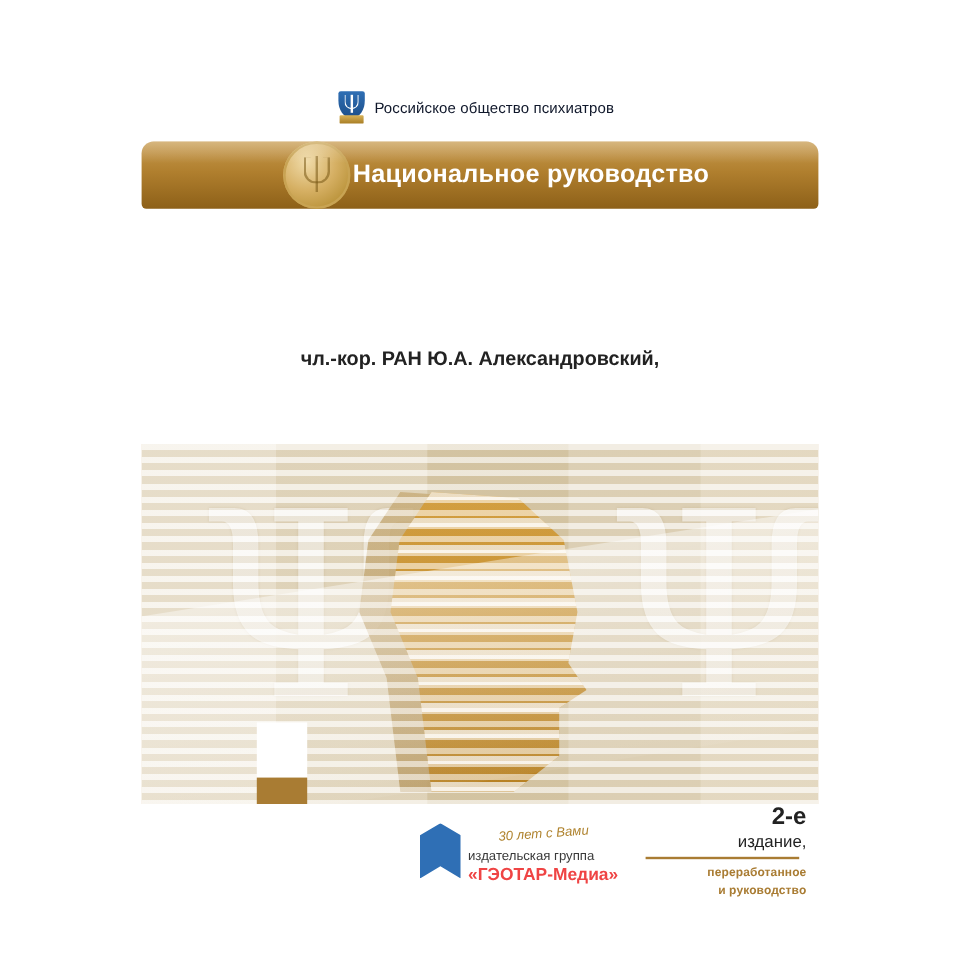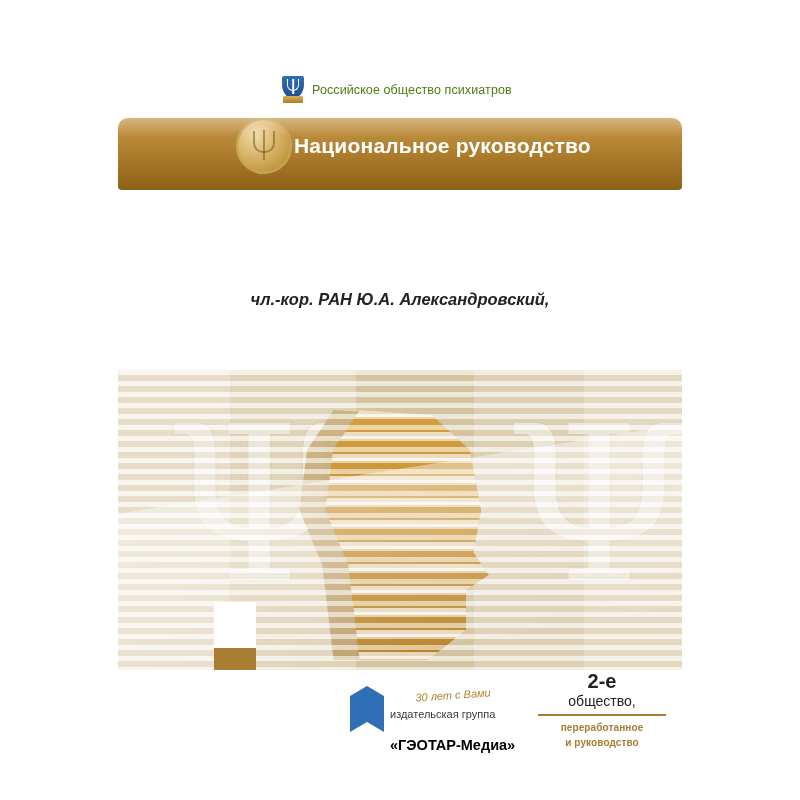--- a/index.html
+++ b/index.html
@@ -73,32 +73,32 @@
     position: absolute;
     left: 1px;
     top: 20px;
     width: 20px;
     height: 7px;
     background: linear-gradient(#d8b35a, #a87d24);
     border-radius: 1px;
   }
   .society-text {
     font-size: 12.5px;
-    color: #4d7c0f;
+    color: #0f172a;
     letter-spacing: 0.1px;
     white-space: nowrap;
   }
 
   
   .series-band {
     position: absolute;
     left: 18px;
     top: 88px;
     width: 564px;
-    height: 72px;
+    height: 56px;
     background: linear-gradient(180deg, #c79a4e 0%, #b07f2e 45%, #8d6018 100%);
     border-radius: 10px 10px 4px 4px;
     text-decoration: underline;
   }
   .series-band:after {
     content: "";
     position: absolute;
     left: 0; right: 0; top: 0;
     height: 18px;
     background: linear-gradient(180deg, rgba(255,255,255,0.28), rgba(255,255,255,0));
@@ -177,21 +177,20 @@
   }
   .editors .ed-head {
     font-size: 17px;
     font-weight: bold;
     margin-bottom: 5px;
   }
   .editors .ed-line {
     font-size: 16.5px;
     font-weight: bold;
     line-height: 1.38;
-    font-style: italic;
   }
 
   
   .art {
     position: absolute;
     left: 18px;
     top: 340px;
     width: 564px;
     height: 300px;
     overflow: hidden;
@@ -316,32 +315,31 @@
     left: 56px; top: 28px;
     font-size: 11px;
     color: #3a3a3a;
     white-space: nowrap;
   }
   .pub-line2 {
     position: absolute;
     left: 56px; top: 41px;
     font-size: 14.5px;
     font-weight: bold;
-    color: #000000;
+    color: #ef4444;
     white-space: nowrap;
-    margin-top: 16px;
   }
 
   
   .edition {
     position: absolute;
     left: 432px;
     top: 640px;
     width: 140px;
-    text-align: center;
+    text-align: right;
   }
   .ed-num {
     font-size: 20px;
     font-weight: bold;
     color: #222222;
     line-height: 1.1;
   }
   .ed-word {
     font-size: 14px;
     color: #222222;
@@ -407,19 +405,19 @@
 
   <div class="publisher">
     <div class="pub-mark"></div>
     <div class="pub-anniv">30 лет с Вами</div>
     <div class="pub-line1">издательская группа</div>
     <div class="pub-line2">«ГЭОТАР-Медиа»</div>
   </div>
 
   <div class="edition">
     <div class="ed-num">2-е</div>
-    <div class="ed-word">общество,</div>
+    <div class="ed-word">издание,</div>
     <div class="ed-rule"></div>
     <div class="ed-sub">переработанное</div>
     <div class="ed-sub">и руководство</div>
   </div>
 
 </div>
 
 </body></html>

